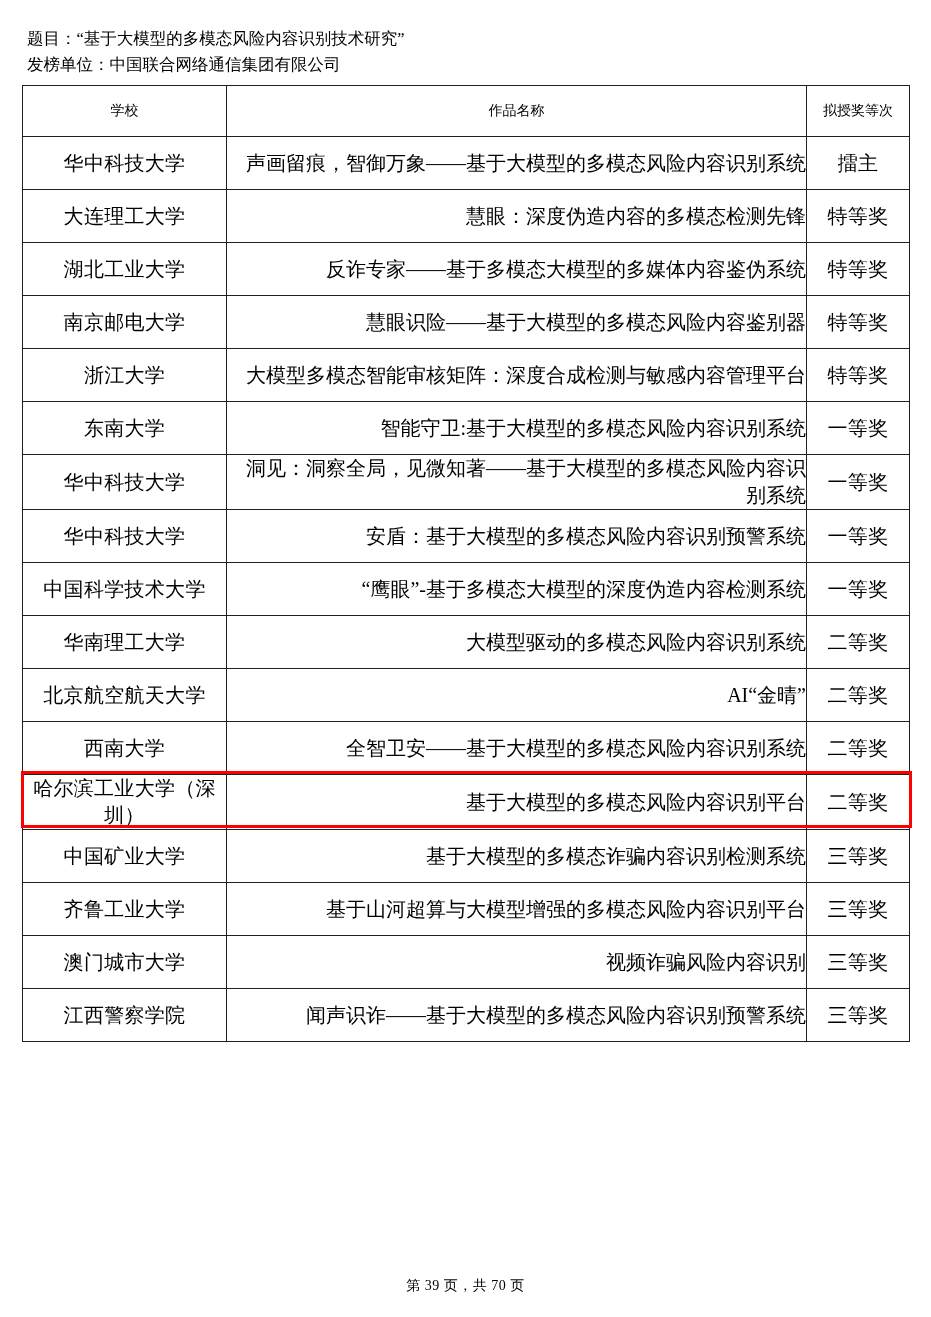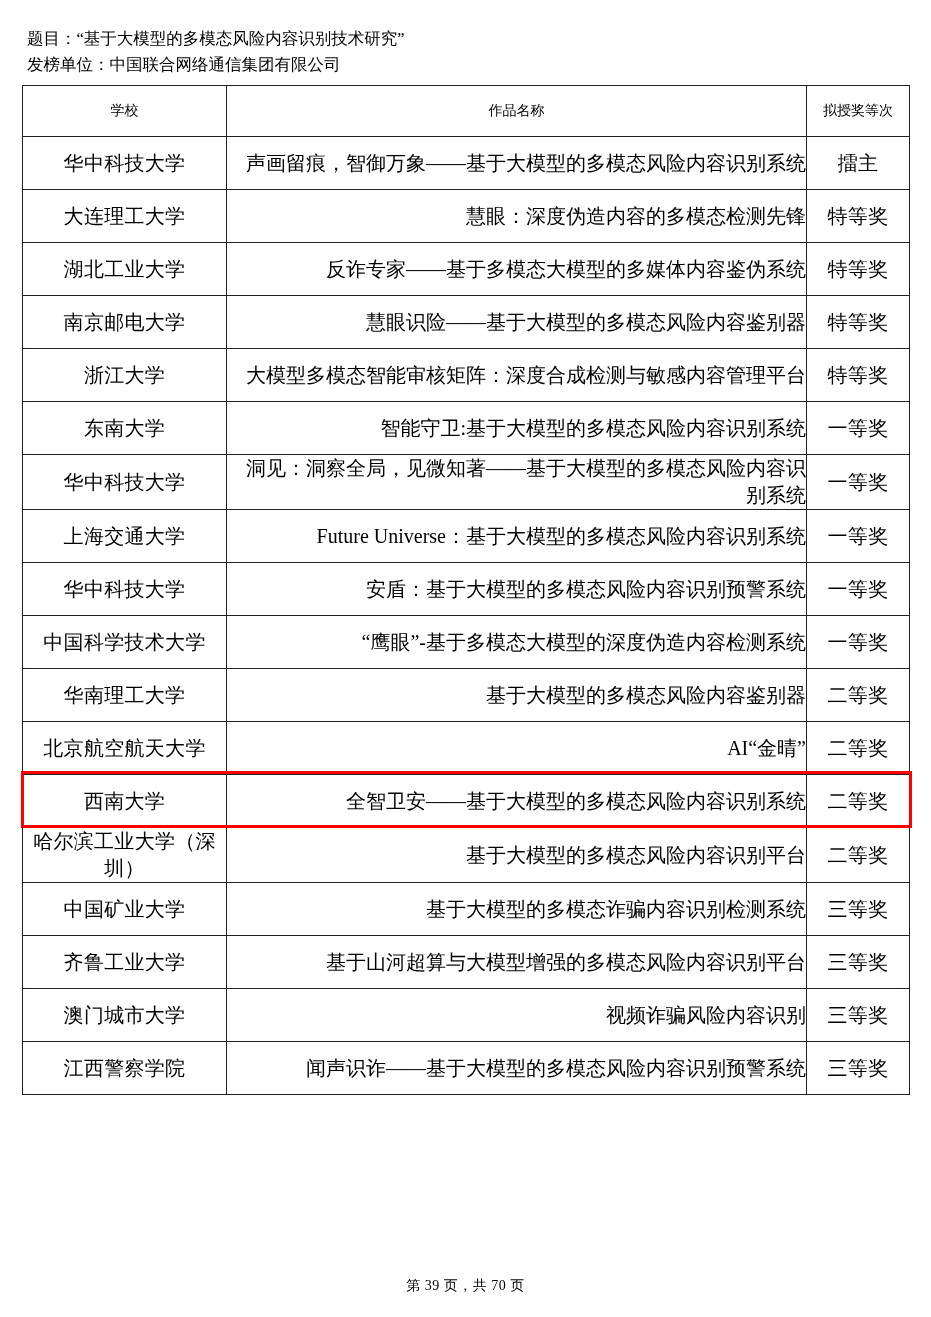--- a/index.html
+++ b/index.html
@@ -142,37 +142,32 @@
           <td class="school">东南大学</td>
           <td class="work">智能守卫:基于大模型的多模态风险内容识别系统</td>
           <td class="award">一等奖</td>
         </tr>
         <tr>
           <td class="school">华中科技大学</td>
           <td class="work">洞见：洞察全局，见微知著——基于大模型的多模态风险内容识别系统</td>
           <td class="award">一等奖</td>
         </tr>
         <tr>
-          <td class="school">上海交通大学</td>
-          <td class="work">Future Universe：基于大模型的多模态风险内容识别系统</td>
-          <td class="award">一等奖</td>
-        </tr>
-        <tr>
           <td class="school">华中科技大学</td>
           <td class="work">安盾：基于大模型的多模态风险内容识别预警系统</td>
           <td class="award">一等奖</td>
         </tr>
         <tr>
           <td class="school">中国科学技术大学</td>
           <td class="work">“鹰眼”-基于多模态大模型的深度伪造内容检测系统</td>
           <td class="award">一等奖</td>
         </tr>
         <tr>
           <td class="school">华南理工大学</td>
-          <td class="work">基于大模型的多模态风险内容鉴别器</td>
+          <td class="work">大模型驱动的多模态风险内容识别系统</td>
           <td class="award">二等奖</td>
         </tr>
         <tr>
           <td class="school">北京航空航天大学</td>
           <td class="work">AI“金晴”</td>
           <td class="award">二等奖</td>
         </tr>
         <tr class="highlight">
           <td class="school">西南大学</td>
           <td class="work">全智卫安——基于大模型的多模态风险内容识别系统</td>

